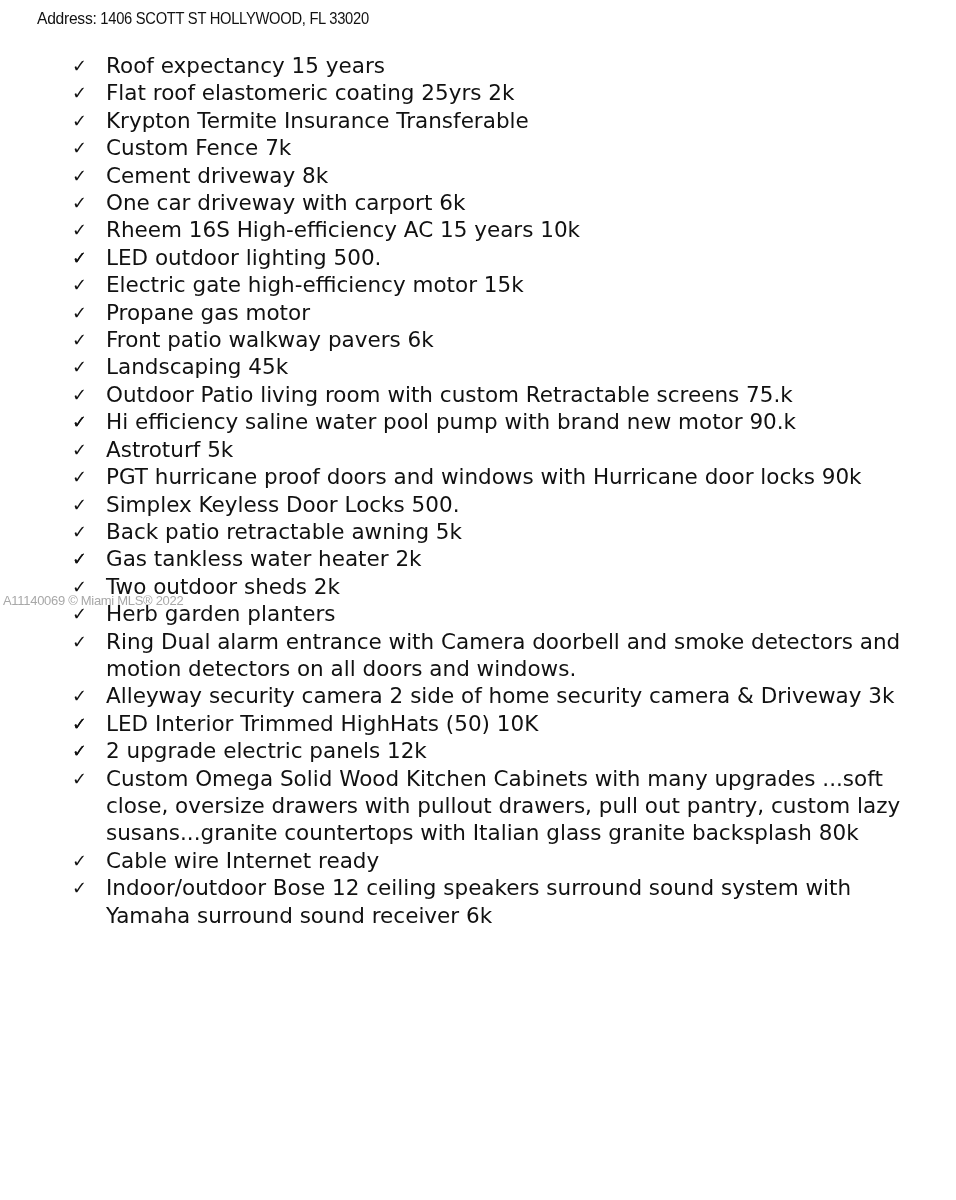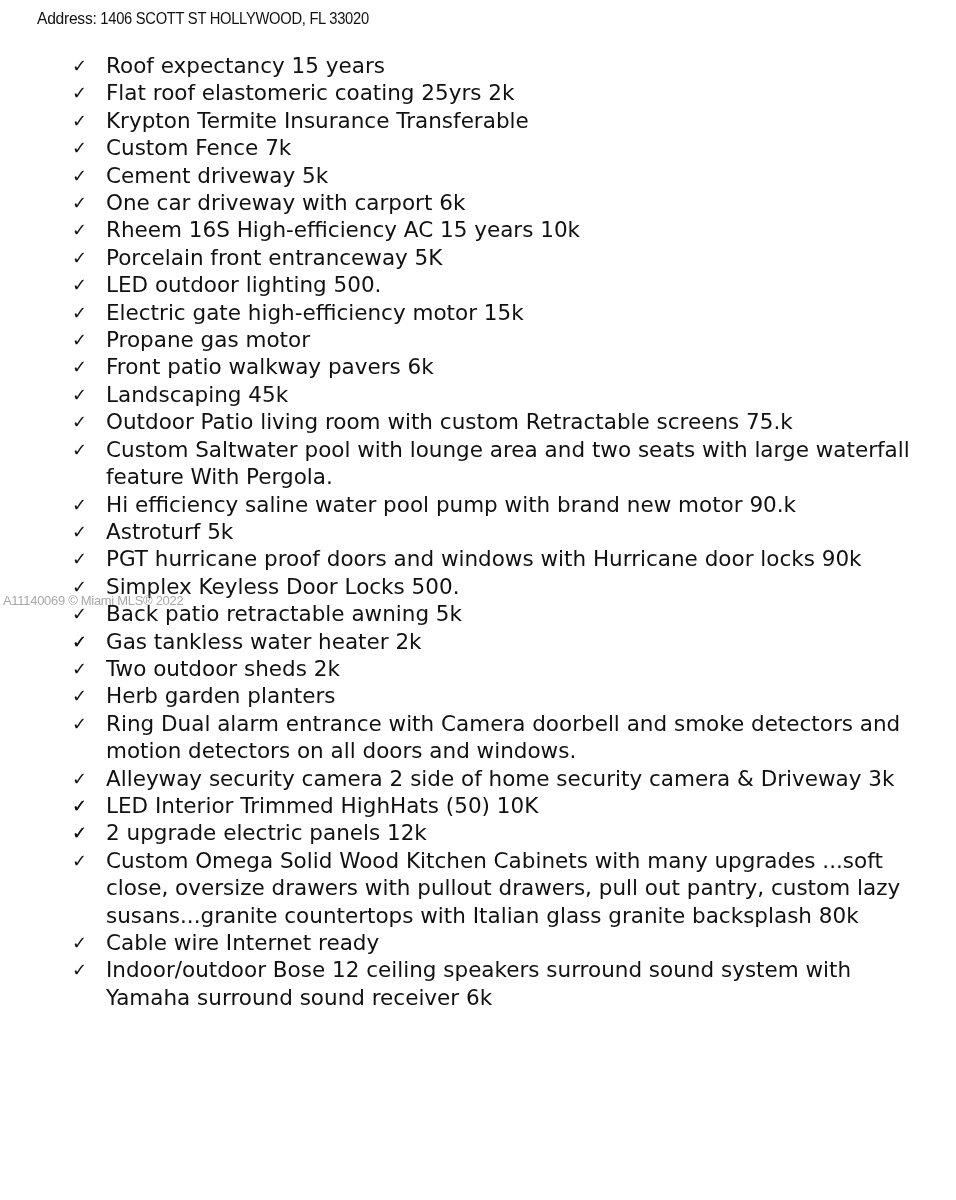--- a/index.html
+++ b/index.html
@@ -30,31 +30,31 @@
 <div class="address">
   <span class="lbl">Address:</span>
   <span>1406 SCOTT ST HOLLYWOOD, FL 33020</span>
 </div>
 
 <ul class="items" id="items">
     <li><span class="check">✓</span><span>Roof expectancy 15 years</span></li>
     <li><span class="check">✓</span><span>Flat roof elastomeric coating 25yrs 2k</span></li>
     <li><span class="check">✓</span><span>Krypton Termite Insurance Transferable</span></li>
     <li><span class="check">✓</span><span>Custom Fence 7k</span></li>
-    <li><span class="check">✓</span><span>Cement driveway 5k</span></li>
+    <li><span class="check">✓</span><span>Cement driveway 8k</span></li>
     <li><span class="check">✓</span><span>One car driveway with carport 6k</span></li>
     <li><span class="check">✓</span><span>Rheem 16S High-efficiency AC 15 years 10k</span></li>
-    <li><span class="check">✓</span><span>Porcelain front entranceway 5K</span></li>
+    <li><span class="check">✓</span></li>
     <li><span class="check">✓</span><span>LED outdoor lighting 500.</span></li>
     <li><span class="check">✓</span><span>Electric gate high-efficiency motor 15k</span></li>
     <li><span class="check">✓</span><span>Propane gas motor</span></li>
     <li><span class="check">✓</span><span>Front patio walkway pavers 6k</span></li>
     <li><span class="check">✓</span><span>Landscaping 45k</span></li>
     <li><span class="check">✓</span><span>Outdoor Patio living room with custom Retractable screens 75.k</span></li>
-    <li><span class="check">✓</span><span>Custom Saltwater pool with lounge area and two seats with large waterfall feature With Pergola.</span></li>
+    <li><span class="check">✓</span></li>
     <li><span class="check">✓</span><span>Hi efficiency saline water pool pump with brand new motor 90.k</span></li>
     <li><span class="check">✓</span><span>Astroturf 5k</span></li>
     <li><span class="check">✓</span><span>PGT hurricane proof doors and windows with Hurricane door locks 90k</span></li>
     <li><span class="check">✓</span><span>Simplex Keyless Door Locks 500.</span></li>
     <li><span class="check">✓</span><span>Back patio retractable awning 5k</span></li>
     <li><span class="check">✓</span></li>
     <li><span class="check">✓</span><span>Gas tankless water heater 2k</span></li>
     <li><span class="check">✓</span><span>Two outdoor sheds 2k</span></li>
     <li><span class="check">✓</span><span>Herb garden planters</span></li>
     <li><span class="check">✓</span><span>Ring Dual alarm entrance with Camera doorbell and smoke detectors and motion detectors on all doors and windows.</span></li>

